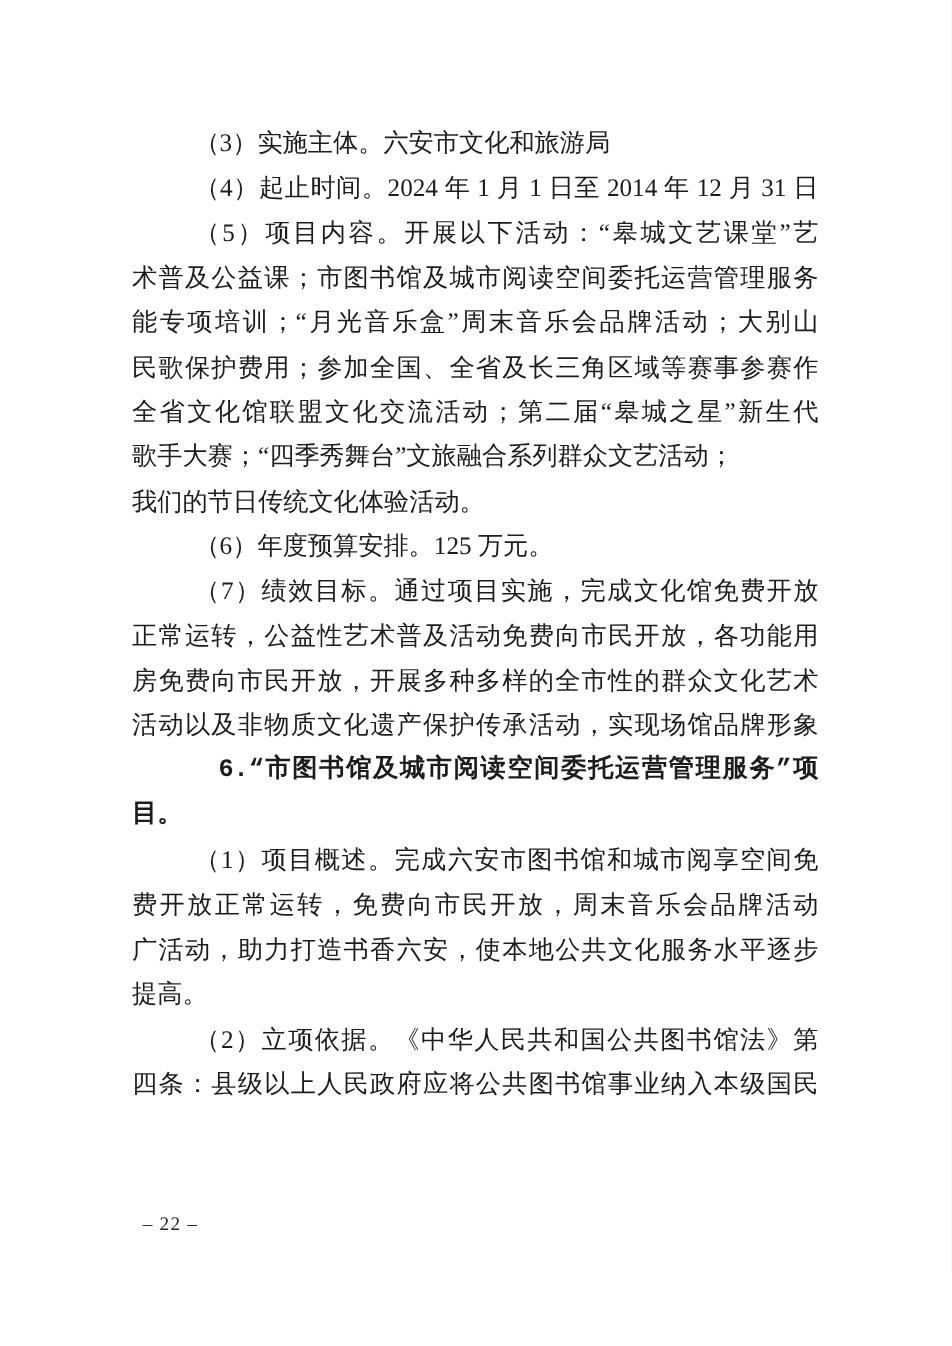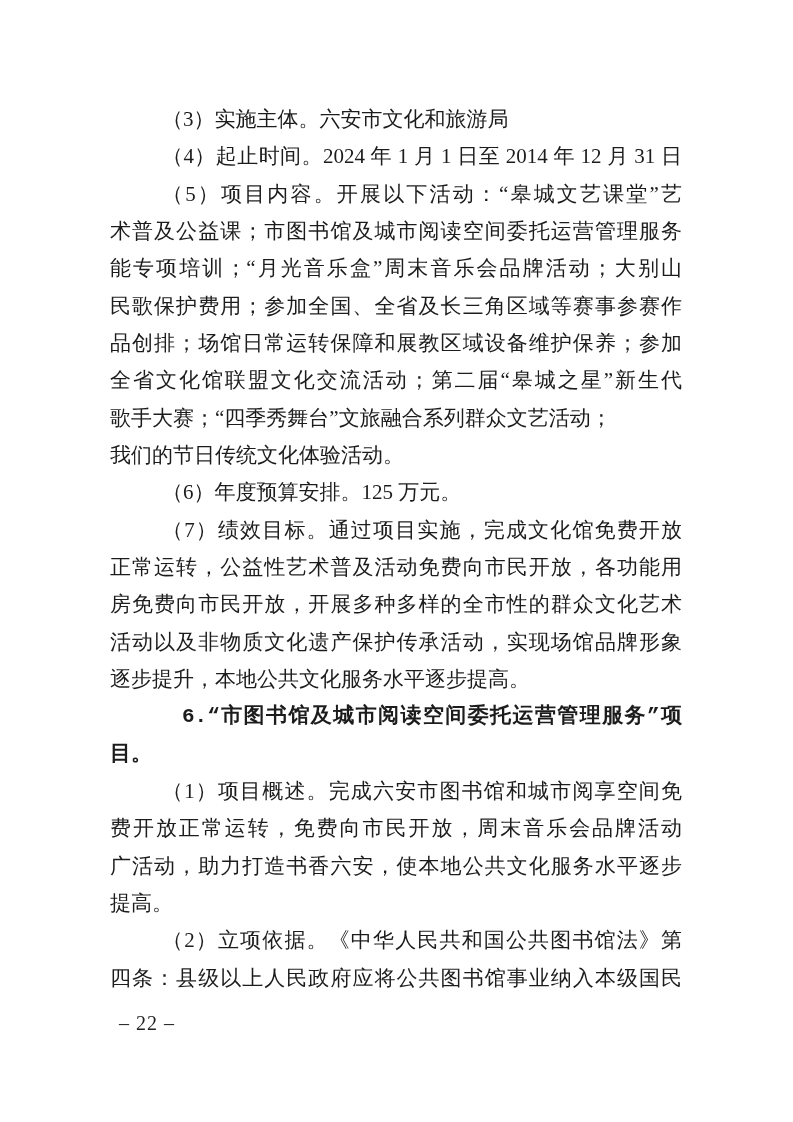--- a/index.html
+++ b/index.html
@@ -43,47 +43,45 @@
     padding-left: 72px;
   }
   .line.bold {
     font-weight: bold;
     font-family: Liberation Mono, monospace;
   }
   .footer {
     position: absolute;
     left: 119px;
     top: 1012px;
-    font-size: 20px;
+    font-size: 16px;
     letter-spacing: 1px;
     color: #222222;
   }
 </style>
 </head>
 <body>
 
 <div class="page">
   <div class="body-text">
 
   <div class="line indent">（3）实施主体。六安市文化和旅游局</div>
       <div class="line indent justify">（4）起止时间。2024 年 1 月 1 日至 2014 年 12 月 31 日</div>
       <div class="line indent justify">（5）项目内容。开展以下活动：“皋城文艺课堂”艺</div>
       <div class="line justify">术普及公益课；市图书馆及城市阅读空间委托运营管理服务</div>
       <div class="line justify">能专项培训；“月光音乐盒”周末音乐会品牌活动；大别山</div>
       <div class="line justify">民歌保护费用；参加全国、全省及长三角区域等赛事参赛作</div>
-      <div class="line justify">品创排；场馆日常运转保障和展教区域设备维护保养；参加</div>
       <div class="line justify">全省文化馆联盟文化交流活动；第二届“皋城之星”新生代</div>
       <div class="line">歌手大赛；“四季秀舞台”文旅融合系列群众文艺活动；</div>
       <div class="line">我们的节日传统文化体验活动。</div>
       <div class="line indent">（6）年度预算安排。125 万元。</div>
       <div class="line indent justify">（7）绩效目标。通过项目实施，完成文化馆免费开放</div>
       <div class="line justify">正常运转，公益性艺术普及活动免费向市民开放，各功能用</div>
       <div class="line justify">房免费向市民开放，开展多种多样的全市性的群众文化艺术</div>
       <div class="line justify">活动以及非物质文化遗产保护传承活动，实现场馆品牌形象</div>
-      <div class="line">逐步提升，本地公共文化服务水平逐步提高。</div>
       <div class="line bold h-indent justify">6.“市图书馆及城市阅读空间委托运营管理服务”项</div>
       <div class="line bold">目。</div>
       <div class="line indent justify">（1）项目概述。完成六安市图书馆和城市阅享空间免</div>
       <div class="line justify">费开放正常运转，免费向市民开放，周末音乐会品牌活动</div>
       <div class="line justify">广活动，助力打造书香六安，使本地公共文化服务水平逐步</div>
       <div class="line">提高。</div>
       <div class="line indent justify">（2）立项依据。《中华人民共和国公共图书馆法》第</div>
       <div class="line justify">四条：县级以上人民政府应将公共图书馆事业纳入本级国民</div>
     </div>
   <div class="footer">– 22 –</div>

